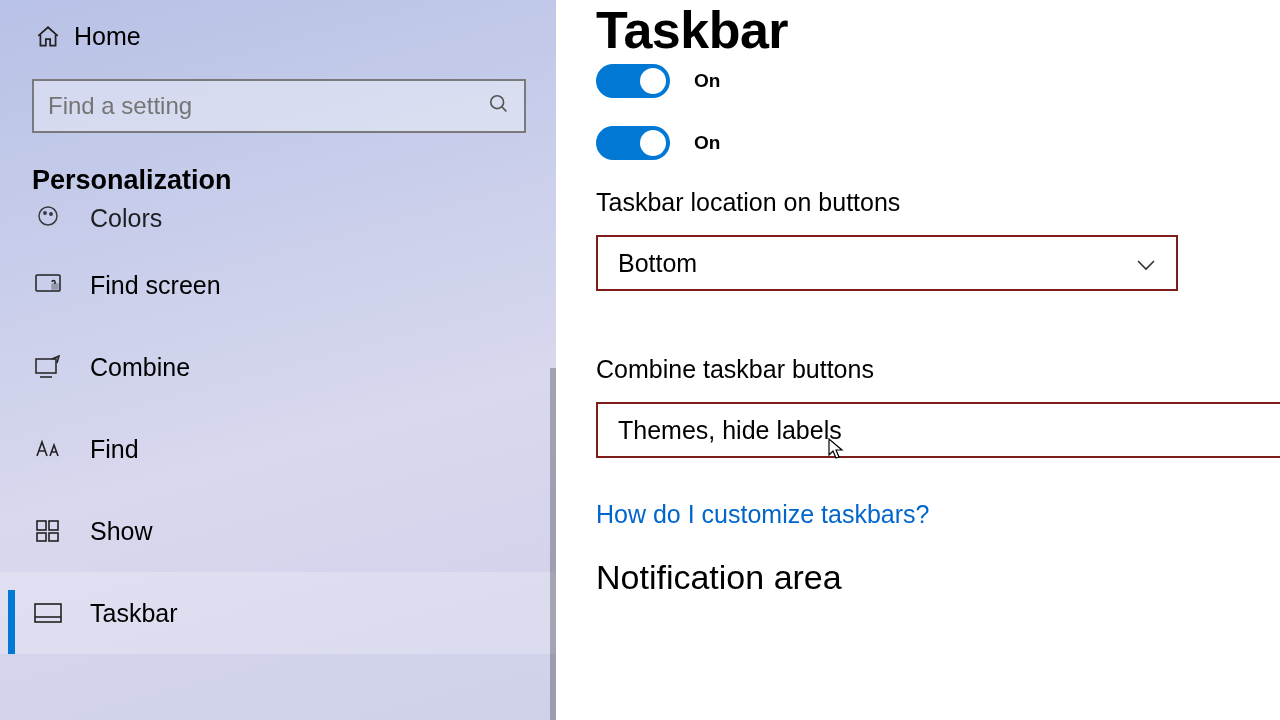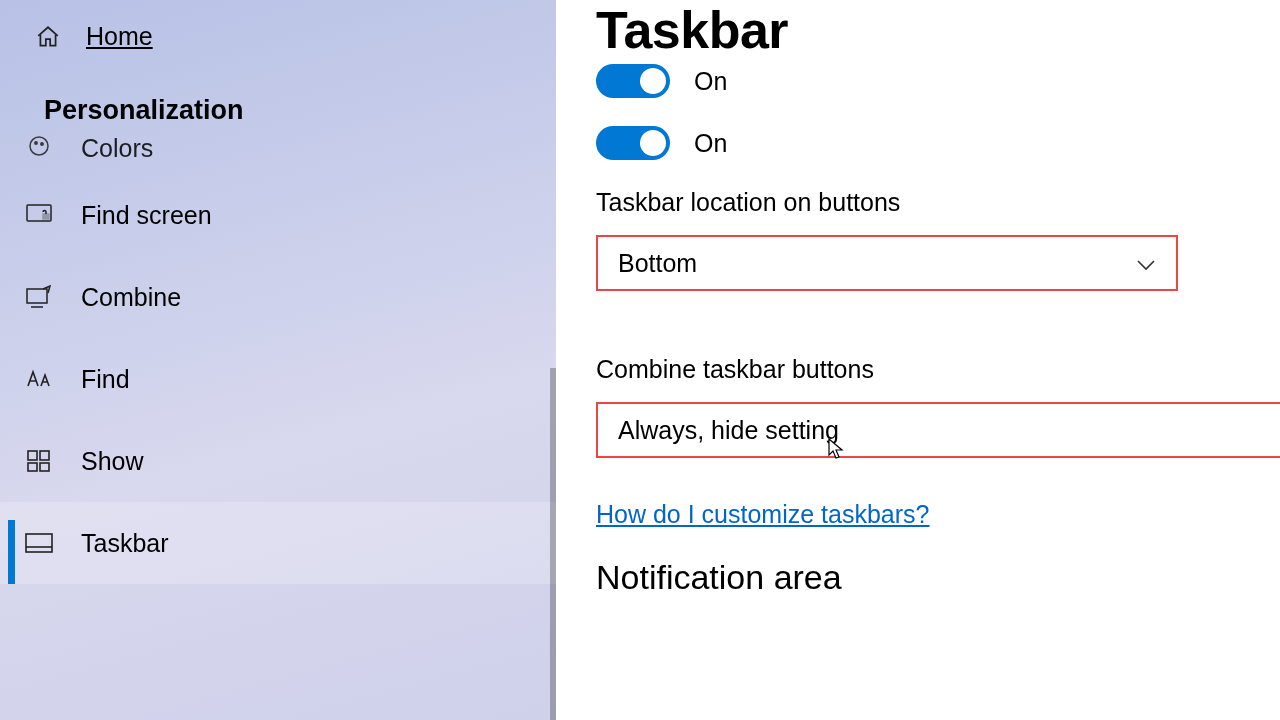--- a/index.html
+++ b/index.html
@@ -11,40 +11,40 @@
   .sidebar {
     width: 556px; height: 720px;
     background: linear-gradient(165deg, #b8c1e6 0%, #c7cdea 30%, #d8d8ee 60%, #cfd0ea 100%);
     position: relative; padding: 10px 0 0 0;
   }
   .sidebar-scroll-edge {
     position: absolute; right: 0; top: 368px; width: 6px; height: 352px;
     background: rgba(0,0,0,0.25);
   }
   .home-row {
-    display: flex; align-items: center; gap: 24px;
-    padding: 12px 0 12px 34px; font-size: 25px; text-decoration: underline;
+    display: flex; align-items: center; gap: 12px;
+    padding: 12px 0 12px 34px; font-size: 25px;
   }
   .search-wrap { padding: 16px 30px 0 32px; }
   .search-box {
     width: 100%; height: 54px; border: 2px solid #7a7a7a;
     background: rgba(255,255,255,0.35);
     display: flex; align-items: center; padding: 0 14px;
   }
   .search-box input {
     flex: 1; border: none; background: transparent; outline: none;
     font-size: 24px; color: #555; font-family: inherit;
   }
   .search-icon { color: #555; }
   .section-title {
-    font-size: 27px; font-weight: 600; padding: 32px 0 8px 44px;
+    font-size: 27px; font-weight: 600; padding: 32px 0 8px 32px;
   }
   .nav-item {
     display: flex; align-items: center; gap: 28px;
-    padding: 0 0 0 25px; height: 82px; font-size: 25px;
+    padding: 0 0 0 34px; height: 82px; font-size: 25px;
     position: relative;
   }
   .nav-item.cut { height: 40px; align-items: flex-start; overflow:hidden; opacity:0.85;}
   .nav-item.active::before {
     content: ""; position: absolute; left: 8px; top: 18px; bottom: 0;
     width: 7px; background: #0078d4;
   }
   .nav-item.active { background: rgba(255,255,255,0.22); }
   .nav-icon { width: 28px; display:flex; justify-content:center; color:#222;}
   .content {
@@ -56,48 +56,59 @@
   .setting-label { font-size: 25px; margin-bottom: 18px; }
   .toggle-row { display:flex; align-items:center; gap:24px; }
   .toggle {
     width: 74px; height: 34px; border-radius: 17px; background:#0078d4;
     position: relative;
   }
   .toggle::after {
     content:""; position:absolute; right:4px; top:4px;
     width:26px; height:26px; border-radius:50%; background:#fff;
   }
-  .toggle-text { font-size: 25px; }
+  .toggle-text { font-size: 19px; font-weight: bold; }
   .dropdown {
-    width: 582px; height: 56px; border:2px solid #ef4444;
+    width: 582px; height: 56px; border:2px solid #7f1d1d;
     display:flex; align-items:center; justify-content:space-between;
     padding: 0 20px; font-size: 25px; background:#fff;
   }
   .dropdown.wide { width: 700px; }
   .chevron { color:#333; }
-  .link { color:#0066cc; font-size:25px; margin-top:42px; display:block;text-decoration:underline;}
+  .link { color:#0066cc; font-size:25px; margin-top:42px; display:block;}
   .section-head { font-size:34px; font-weight:400; margin-top:29px;}
   .cursor {
     position:absolute; left:828px; top:438px; pointer-events:none;
   }
 </style>
 </head>
 <body>
 
 <div class="sidebar">
   <div class="home-row">
     <span class="nav-icon">
       <svg width="26" height="26" viewBox="0 0 24 24" fill="none" stroke="currentColor" stroke-width="1.6">
           <path d="M3 11 12 3l9 8"></path>
           <path d="M5 10v10h5v-6h4v6h5V10"></path>
         </svg>
     </span>
     <span>Home</span>
   </div>
 
+  <div class="search-wrap">
+    <div class="search-box">
+      <input type="text" placeholder="Find a setting" style="">
+      <span class="search-icon">
+        <svg width="22" height="22" viewBox="0 0 24 24" fill="none" stroke="currentColor" stroke-width="1.8">
+            <circle cx="10" cy="10" r="7"></circle>
+            <line x1="20" y1="20" x2="15" y2="15"></line>
+          </svg>
+      </span>
+    </div>
+  </div>
 
   <div class="section-title">Personalization</div>
 
   <div class="nav-item cut">
     <span class="nav-icon">
       <svg width="24" height="24" viewBox="0 0 24 24" fill="none" stroke="currentColor" stroke-width="1.5">
           <circle cx="12" cy="12" r="9"></circle>
           <circle cx="9" cy="9" r="1.2" fill="currentColor"></circle>
           <circle cx="15" cy="10" r="1.2" fill="currentColor"></circle>
         </svg>
@@ -187,21 +198,21 @@
         <svg width="20" height="14" viewBox="0 0 20 14" fill="none" stroke="currentColor" stroke-width="1.6">
             <path d="M2 3l8 8 8-8"></path>
           </svg>
       </span>
     </div>
   </div>
 
   <div class="setting-block" style="margin-top:64px;">
     <div class="setting-label">Combine taskbar buttons</div>
     <div class="dropdown wide">
-      <span>Always, hide setting</span>
+      <span>Themes, hide labels</span>
     </div>
   </div>
 
   <a class="link">How do I customize taskbars?</a>
 
   <div class="section-head">Notification area</div>
 </div>
 
 <svg class="cursor" width="18" height="22" viewBox="0 0 18 22">
     <path d="M1 1l0 16 4-4 3 7 3-1-3-7h6z" fill="#fff" stroke="#000" stroke-width="1.2"></path>

